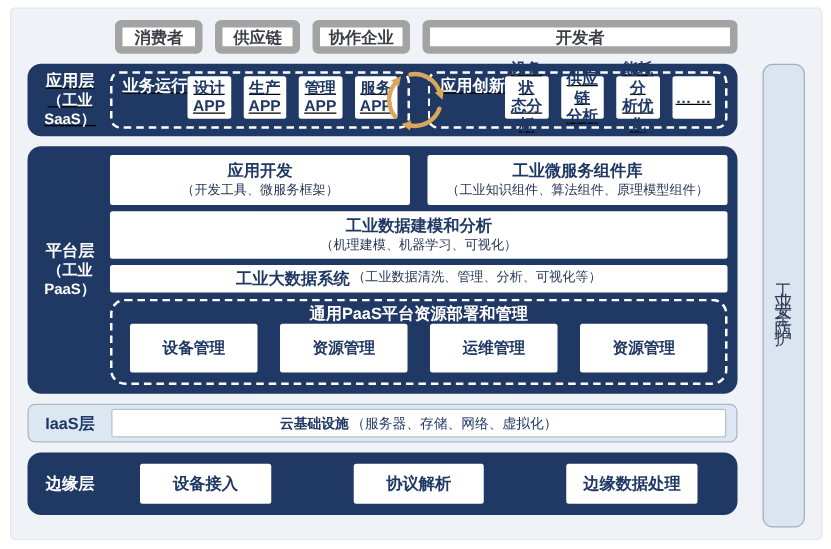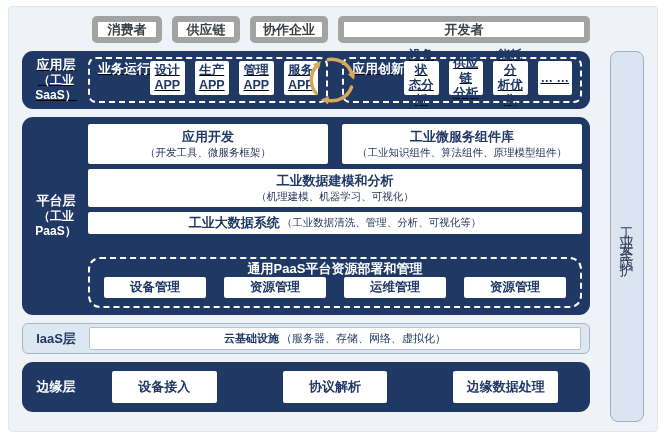--- a/index.html
+++ b/index.html
@@ -38,21 +38,21 @@
   .plat-content{flex:1;display:flex;flex-direction:column;gap:5px;}
   .prow{display:flex;gap:14px;}
   .pbox{background:#ffffff;border-radius:2px;display:flex;flex-direction:column;align-items:center;
     justify-content:center;color:#1f3864;}
   .pbox .t{font-size:13px;font-weight:700;line-height:1.25;}
   .pbox .s{font-size:10.5px;color:#27355a;line-height:1.25;}
   .rowA{height:40px;}.rowA .pbox{flex:1;}
   .rowB{height:38px;}.rowB .pbox{flex:1;}
   .rowC{height:22px;}.rowC .pbox{flex:1;flex-direction:row;gap:2px;}
   .rowD{flex:1;border:2px dashed #ffffff;border-radius:12px;padding:2px 12px 8px 12px;
-    display:flex;flex-direction:column;margin-top:18px;}
+    display:flex;flex-direction:column;}
   .rowD .mg-row{flex:1;display:flex;gap:18px;align-items:stretch;padding:0 2px;}
   .mg-row .wbox{flex:1;font-size:12.5px;}
 
   
   .iaas{height:31px;background:#dde7f2;border:1px solid #a9b6c6;border-radius:6px;
     display:flex;align-items:stretch;padding:3px 8px 3px 0;}
   .iaas-label{width:66px;display:flex;align-items:center;justify-content:center;
     color:#1f3864;font-weight:700;font-size:13px;flex:none;}
   .iaas-box{flex:1;background:#ffffff;border:1px solid #b9c1cc;border-radius:2px;display:flex;
     align-items:center;justify-content:center;gap:2px;color:#1f3864;}

